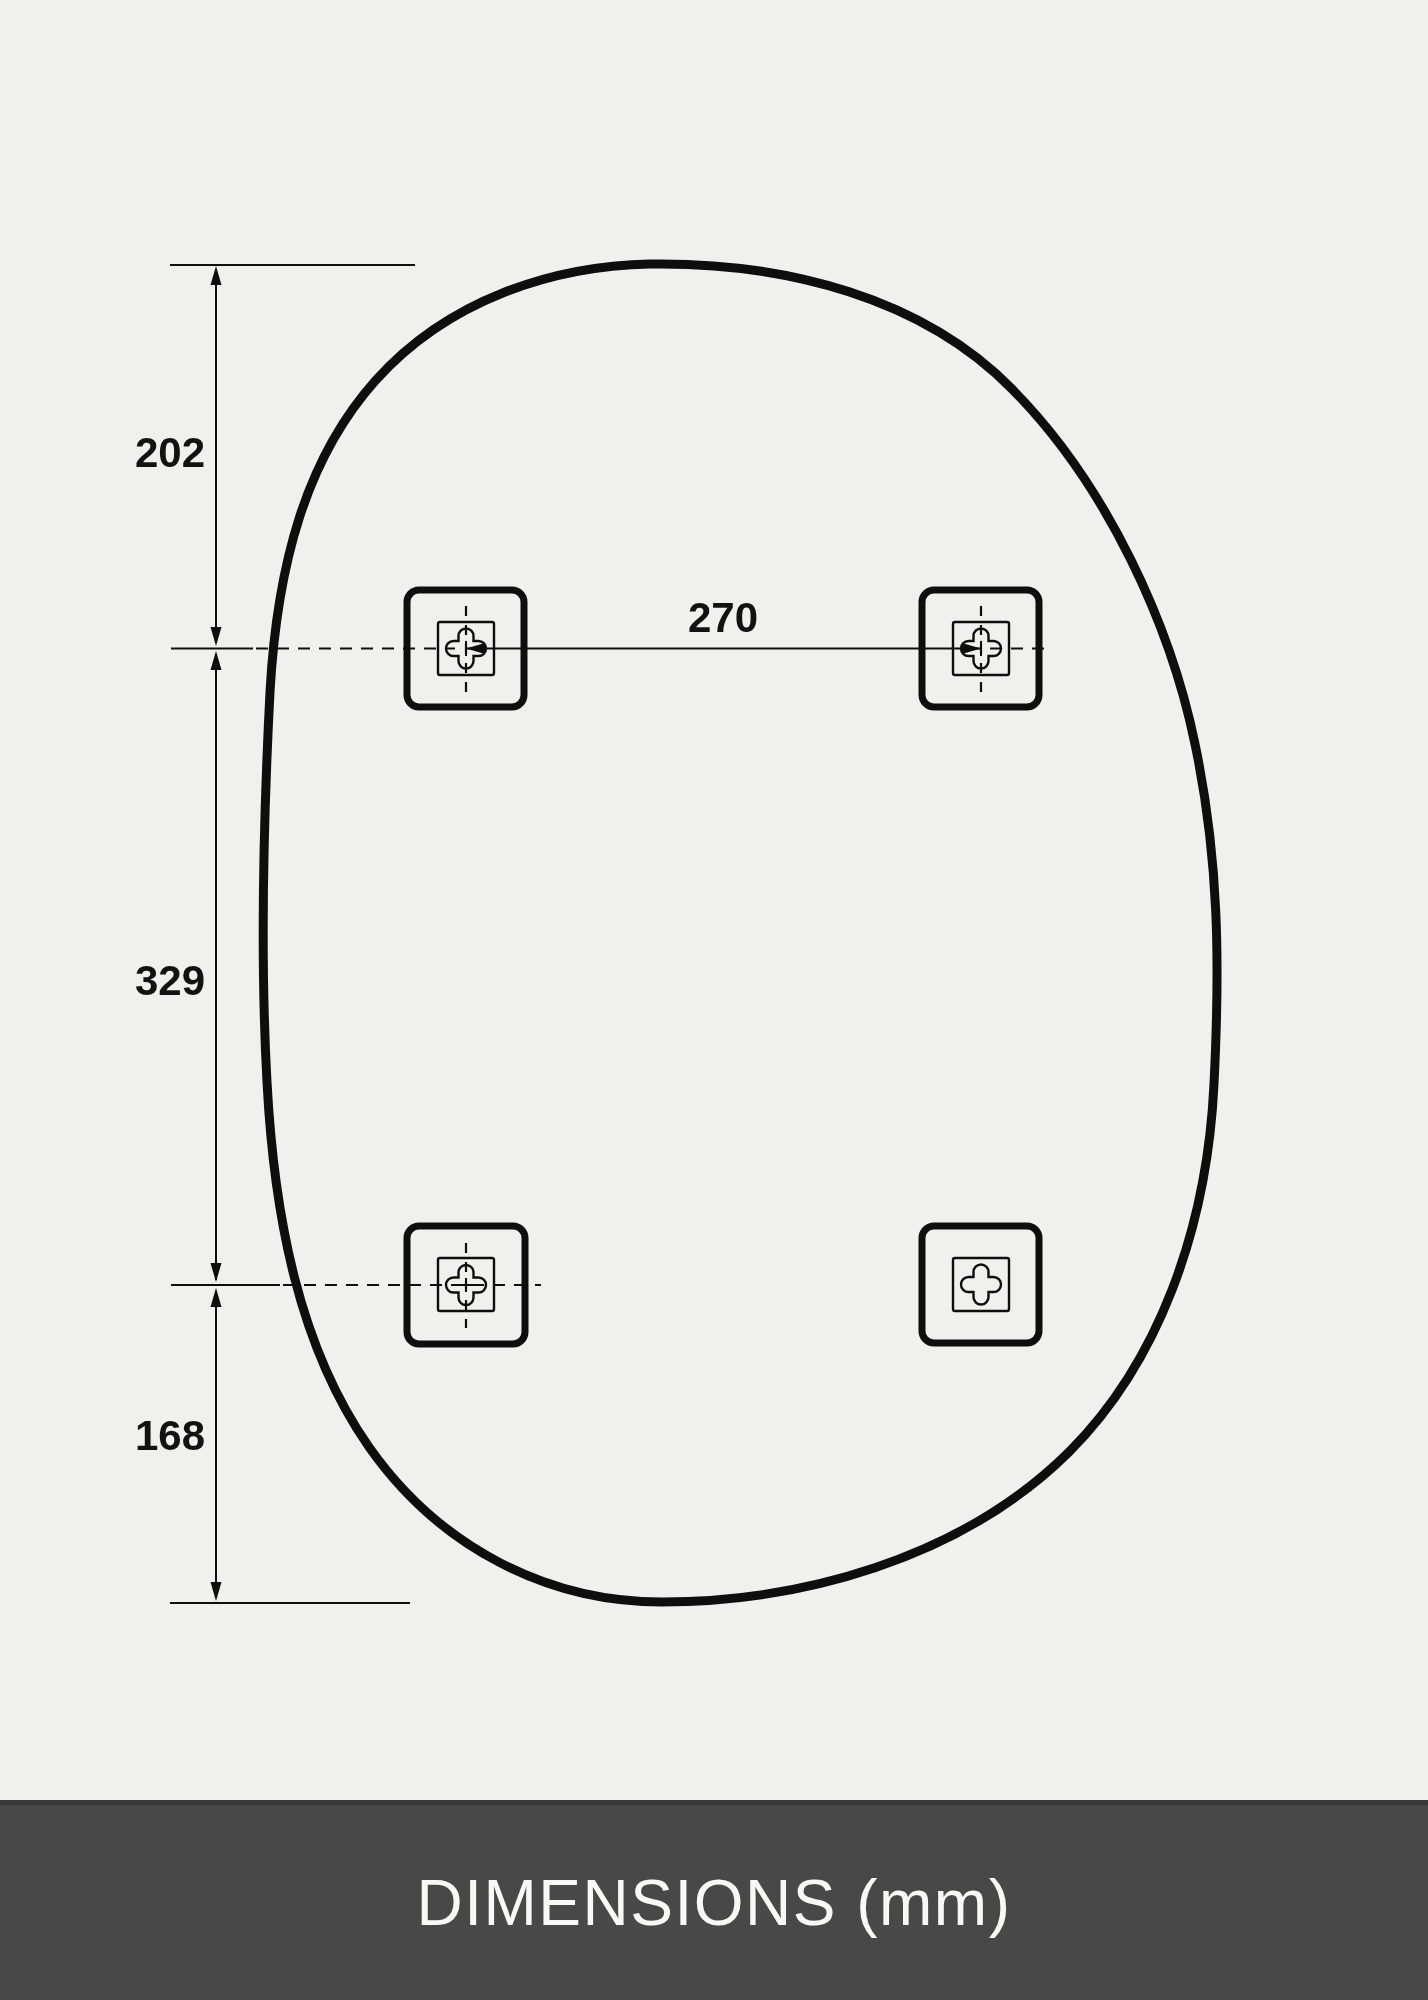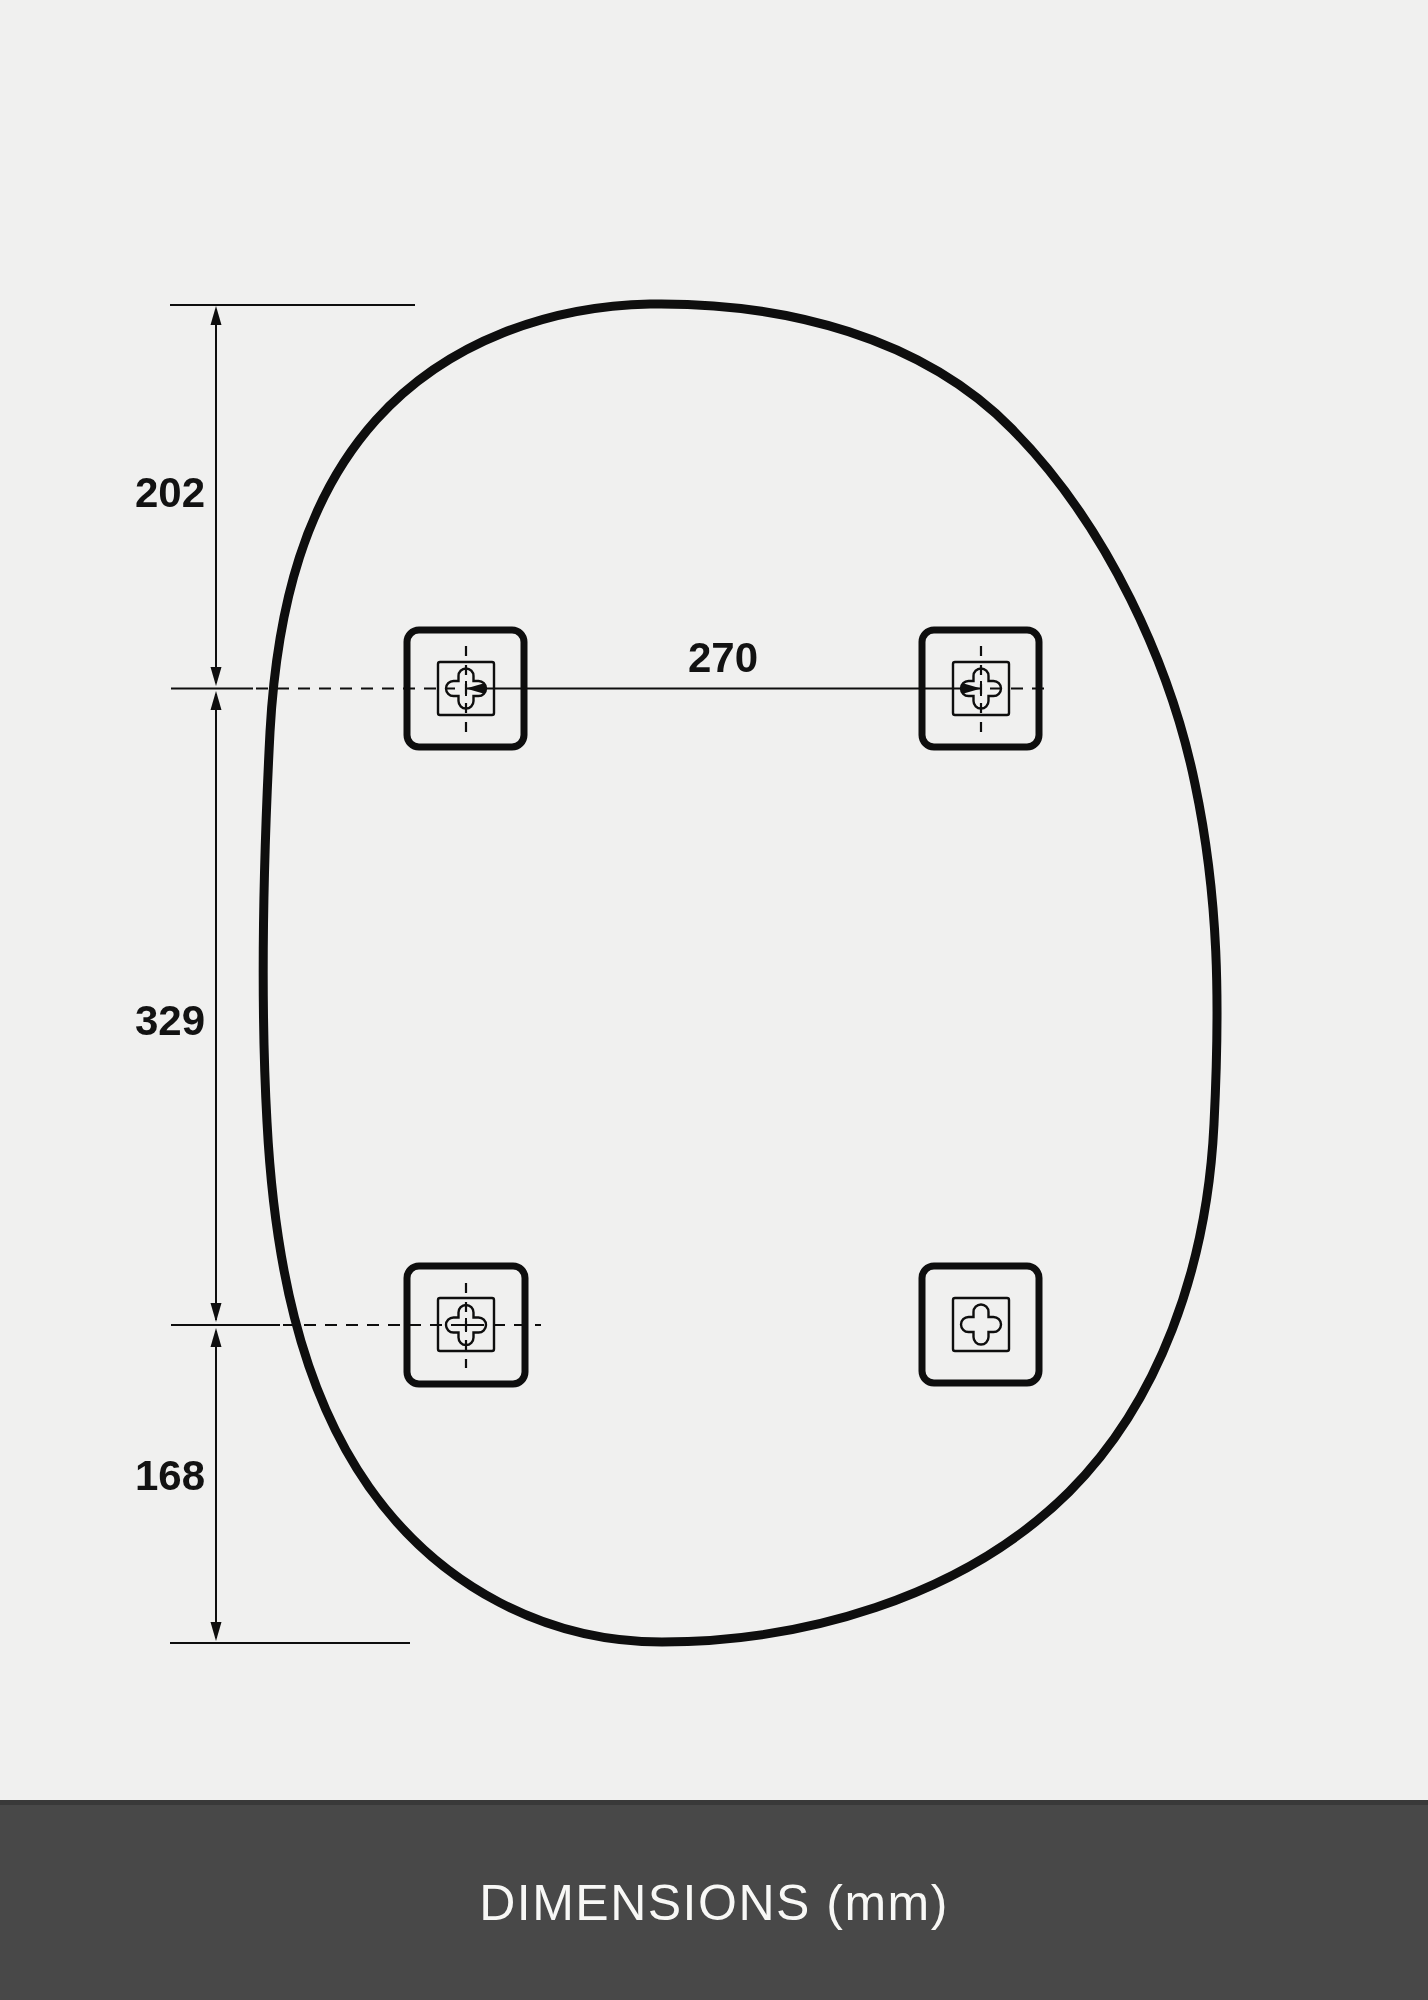--- a/index.html
+++ b/index.html
@@ -10,21 +10,21 @@
     --footer_text:#f8f8f6;
   }
   html,body{margin:0;padding:0;}
   body{
     width:1428px;height:2000px;
     background:var(--background);
     position:relative;
     overflow:hidden;
     font-family:"Liberation Sans", sans-serif;
   }
-  .stage{position:absolute;left:0;top:0;margin-top:40px;}
+  .stage{position:absolute;left:0;top:0;}
   svg{display:block;}
   .outline{fill:none;stroke:var(--line);stroke-width:9;stroke-linejoin:round;}
   .bracket-outer{fill:none;stroke:var(--line);stroke-width:7;}
   .bracket-inner{fill:none;stroke:var(--line);stroke-width:2.4;}
   .clover{fill:none;stroke:var(--line);stroke-width:2.4;}
   .dim{stroke:var(--line);stroke-width:2;fill:none;}
   .thin{stroke:var(--line);stroke-width:1.8;fill:none;}
   .dash{stroke:var(--line);stroke-width:2.2;fill:none;stroke-dasharray:12 9;}
   .dashv{stroke:var(--line);stroke-width:2.2;fill:none;stroke-dasharray:10 9;}
   .ah{fill:var(--line);stroke:none;}
@@ -35,21 +35,21 @@
   .centermark{stroke:var(--line);stroke-width:2;fill:none;}
   .footer{
     position:absolute;left:0;top:1800px;width:1428px;height:200px;
     background:var(--footer_bg);
     border-top:5px solid var(--footer_edge);
     box-sizing:border-box;
     display:flex;align-items:center;justify-content:center;
   }
   .footer-label{
     color:var(--footer_text);
-    font-size:50px;
+    font-size:64px;
     letter-spacing:1.5px;
     font-weight:normal;
   }
 </style>
 </head>
 <body>
 
 <div class="stage">
 <svg width="1428" height="1800" viewBox="0 0 1428 1800">
 

